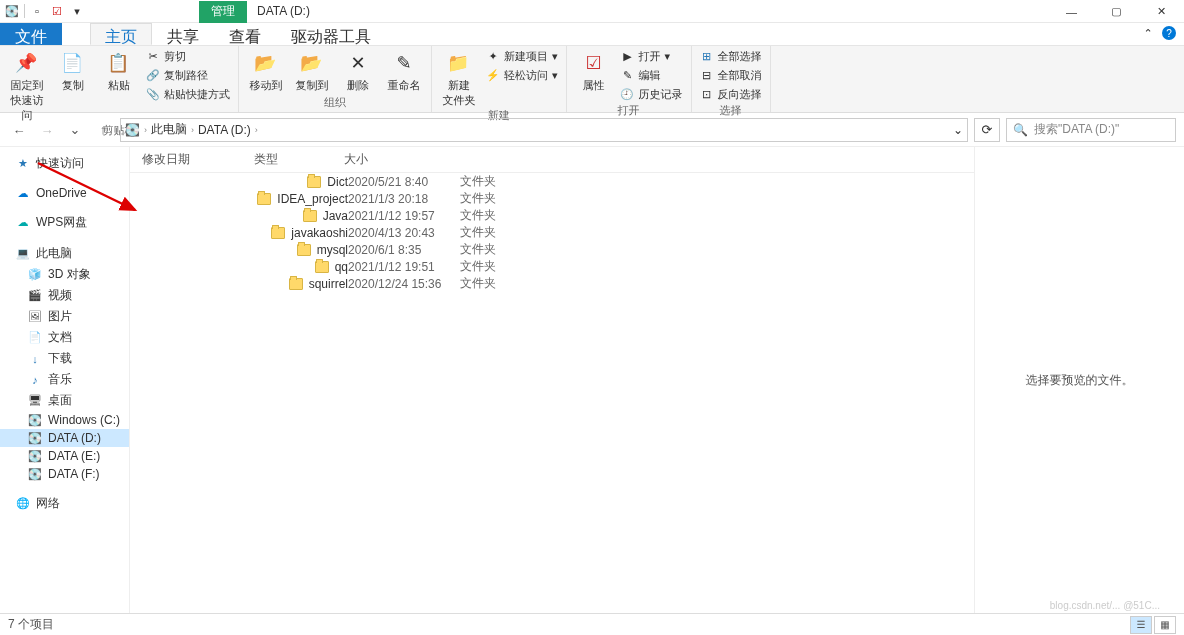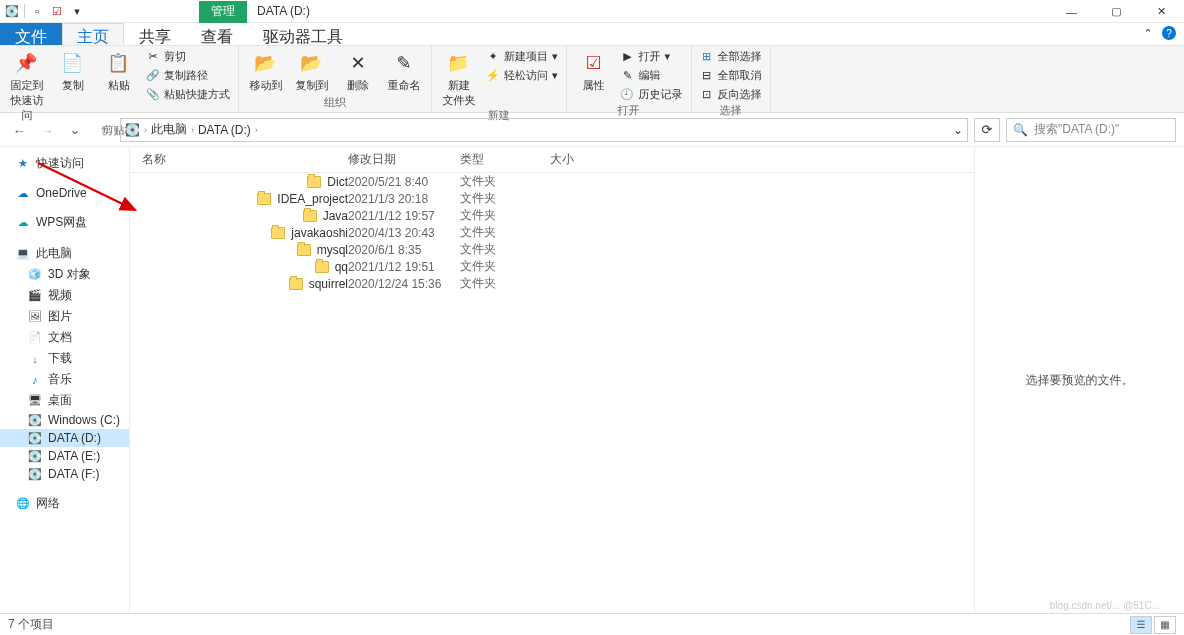--- a/index.html
+++ b/index.html
@@ -14,21 +14,21 @@
 .tabstrip .tab { padding: 2px 12px 3px; font-size: 12px; cursor: default; }
 .tabstrip .tab.context { background: #21a366; color: #fff; }
 .title-text { margin-left: 10px; font-size: 12px; color: #333; }
 .winbtns { position: absolute; right: 0; top: 0; display: flex; }
 .winbtns .wb { width: 45px; height: 23px; display: flex; align-items: center; justify-content: center; font-size: 11px; cursor: default; }
 
 
 .menutabs { height: 23px; display: flex; align-items: stretch; background: #fff; border-bottom: 1px solid #e5e5e5; position: relative; }
 .menutabs .mtab { padding: 3px 14px; font-size: 16px; cursor: default; border: 1px solid transparent; }
 .menutabs .mtab.file { background: #1979ca; color: #fff; }
-.menutabs .mtab.active { background: #f5f5f5; border: 1px solid #ddd; border-bottom: 1px solid #f5f5f5; color: #1979ca; }
+.menutabs .mtab.active { background: #f5f5f5; border: 1px solid #ddd; border-bottom: 1px solid #f5f5f5; color: #1979ca; margin-left: 28px; }
 .menutabs .collapse { position: absolute; right: 8px; top: 2px; display: flex; gap: 6px; align-items: center; }
 .menutabs .collapse .ci { width: 16px; height: 16px; display: flex; align-items: center; justify-content: center; font-size: 11px; }
 .helpcircle { width: 14px; height: 14px; border-radius: 50%; background: #0078d7; color: #fff; font-size: 10px; display: flex; align-items: center; justify-content: center; }
 
 
 .ribbon { height: 67px; background: #f5f5f5; border-bottom: 1px solid #ddd; display: flex; }
 .rgroup { border-right: 1px solid #e1e1e1; display: flex; flex-direction: column; justify-content: space-between; padding: 2px 6px 1px; }
 .rgroup .body { display: flex; gap: 4px; flex: 1; align-items: flex-start; }
 .rgroup .label { font-size: 11px; color: #666; text-align: center; padding-bottom: 1px; }
 .bigbtn { display: flex; flex-direction: column; align-items: center; justify-content: center; width: 42px; text-align: center; font-size: 11px; gap: 2px; padding-top: 2px; cursor: default; }
@@ -331,21 +331,20 @@
       </div>
     <div class="navsep"></div>
     <div class="navitem">
         <span class="nicon" style="color:#2a7ab8">🌐</span>
         <span>网络</span>
       </div>
   </div>
 
   <div class="filelist">
     <div class="colhdr">
-      <div class="col-name">名称</div>
       <div class="col-date">修改日期</div>
       <div class="col-type">类型</div>
       <div class="col-size">大小</div>
     </div>
     <div id="rows">
         <div class="frow">
           <div class="fname">
             <span class="ficon"></span>
             <span>Dict</span>
           </div>

